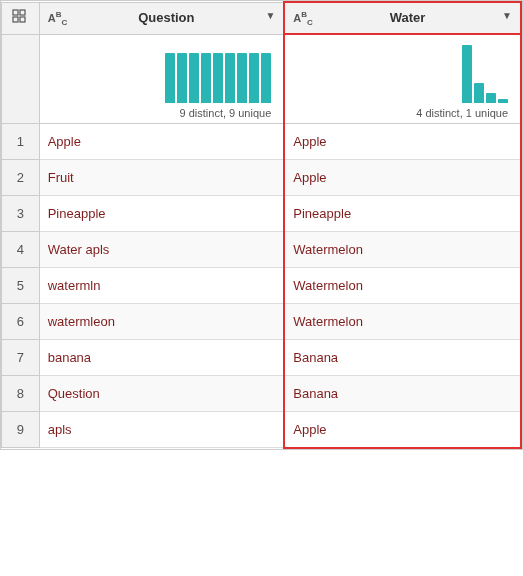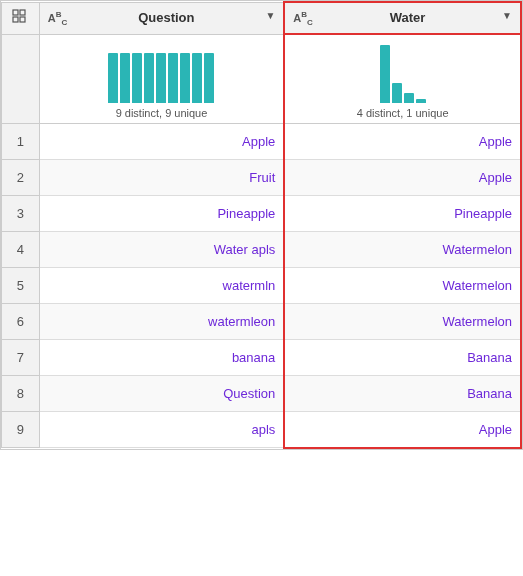--- a/index.html
+++ b/index.html
@@ -82,21 +82,21 @@
       border-right: 2px solid #e03030;
     }
 
     .histogram-row td.index-cell {
       background: #f2f2f2;
     }
 
     .histogram-wrapper {
       display: flex;
       flex-direction: column;
-      align-items: center;
+      align-items: flex-end;
     }
 
     .bars {
       display: flex;
       align-items: flex-end;
       gap: 2px;
       height: 60px;
       margin-bottom: 4px;
     }
 
@@ -120,22 +120,21 @@
 
     tbody tr.data-row:nth-child(even) {
       background: #f9f9f9;
     }
 
     tbody tr.data-row td {
       border: 1px solid #ddd;
       padding: 5px 8px;
       height: 36px;
       vertical-align: middle;
-      color: #6d28d9;
-      text-align: right;
+      color: #7f1d1d;
     }
 
     tbody tr.data-row td.index-cell {
       background: #f2f2f2;
       color: #555;
       text-align: center;
       border: 1px solid #ccc;
       width: 36px;
     }
 

